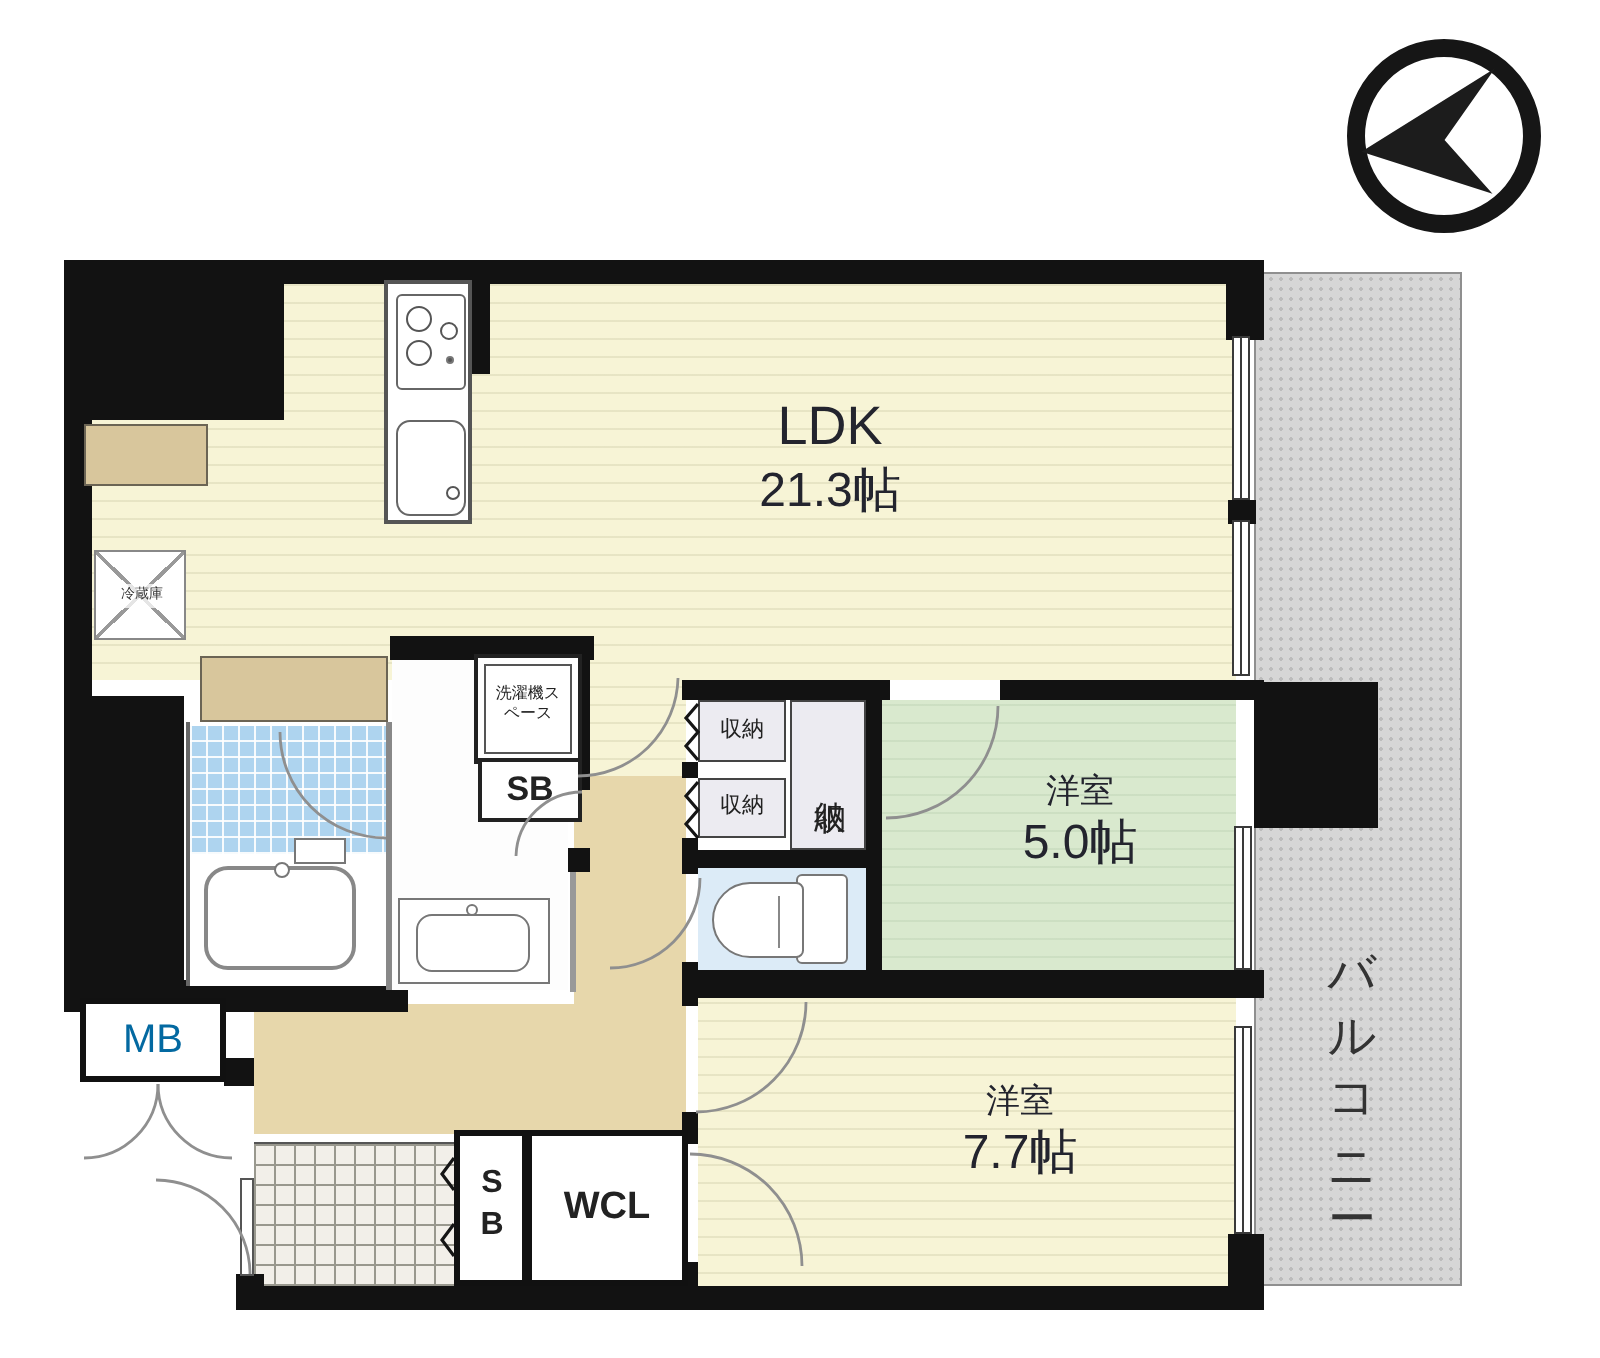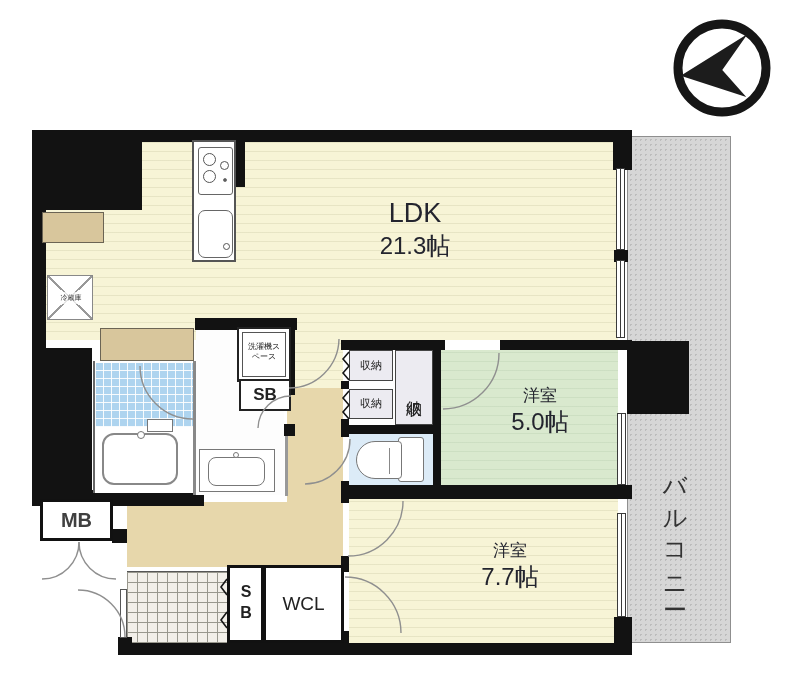--- a/index.html
+++ b/index.html
@@ -133,25 +133,25 @@
 <div class="abs" style="left:349px;top:350px;width:44px;height:31px;background:#ecebf1;border:1px solid #444;">
   <div class="lbl" style="left:0;top:0;width:100%;height:100%;font-size:11px;color:#222;">収納</div>
 </div>
 <div class="abs" style="left:349px;top:389px;width:44px;height:30px;background:#ecebf1;border:1px solid #444;">
   <div class="lbl" style="left:0;top:0;width:100%;height:100%;font-size:11px;color:#222;">収納</div>
 </div>
 <div class="abs" style="left:395px;top:350px;width:38px;height:75px;background:#ecebf1;border:1px solid #444;">
   <div class="lbl vt" style="left:0;top:0;width:100%;height:100%;font-size:16px;color:#222;">収納</div>
 </div>
 
-<div class="abs blackbox3 lbl" style="left:40px;top:499px;width:73px;height:42px;font-size:20px;font-weight:700;color:#404040;">MB</div>
+<div class="abs blackbox3 lbl" style="left:40px;top:499px;width:73px;height:42px;font-size:20px;font-weight:400;color:#0369a1;">MB</div>
 <div class="abs blackbox3" style="left:227px;top:565px;width:37px;height:78px;">
   <div class="lbl vt" style="left:0;top:0;width:100%;height:100%;font-size:16px;font-weight:600;color:#222;letter-spacing:4px;">SB</div>
 </div>
-<div class="abs blackbox3 lbl" style="left:263px;top:565px;width:81px;height:78px;font-size:19px;font-weight:400;color:#222;">WCL</div>
+<div class="abs blackbox3 lbl" style="left:263px;top:565px;width:81px;height:78px;font-size:19px;font-weight:700;color:#222;">WCL</div>
 <div class="abs" style="left:120px;top:589px;width:7px;height:49px;background:#fff;border:1px solid #555;"></div>
 
 <svg class="abs" style="left:0;top:0;" width="800" height="679" viewBox="0 0 800 679">
   <g fill="none" stroke="#8f8f8f" stroke-width="1.4">
     <path d="M 140 366 A 53 53 0 0 0 193 419"></path>
     <path d="M 339 339 A 50 50 0 0 1 289 388"></path>
     <path d="M 291 396 A 33 33 0 0 0 258 428"></path>
     <path d="M 305 484 A 45 45 0 0 0 350 439"></path>
     <path d="M 499 353 A 56 56 0 0 1 443 409"></path>
     <path d="M 403 501 A 55 55 0 0 1 348 556"></path>

